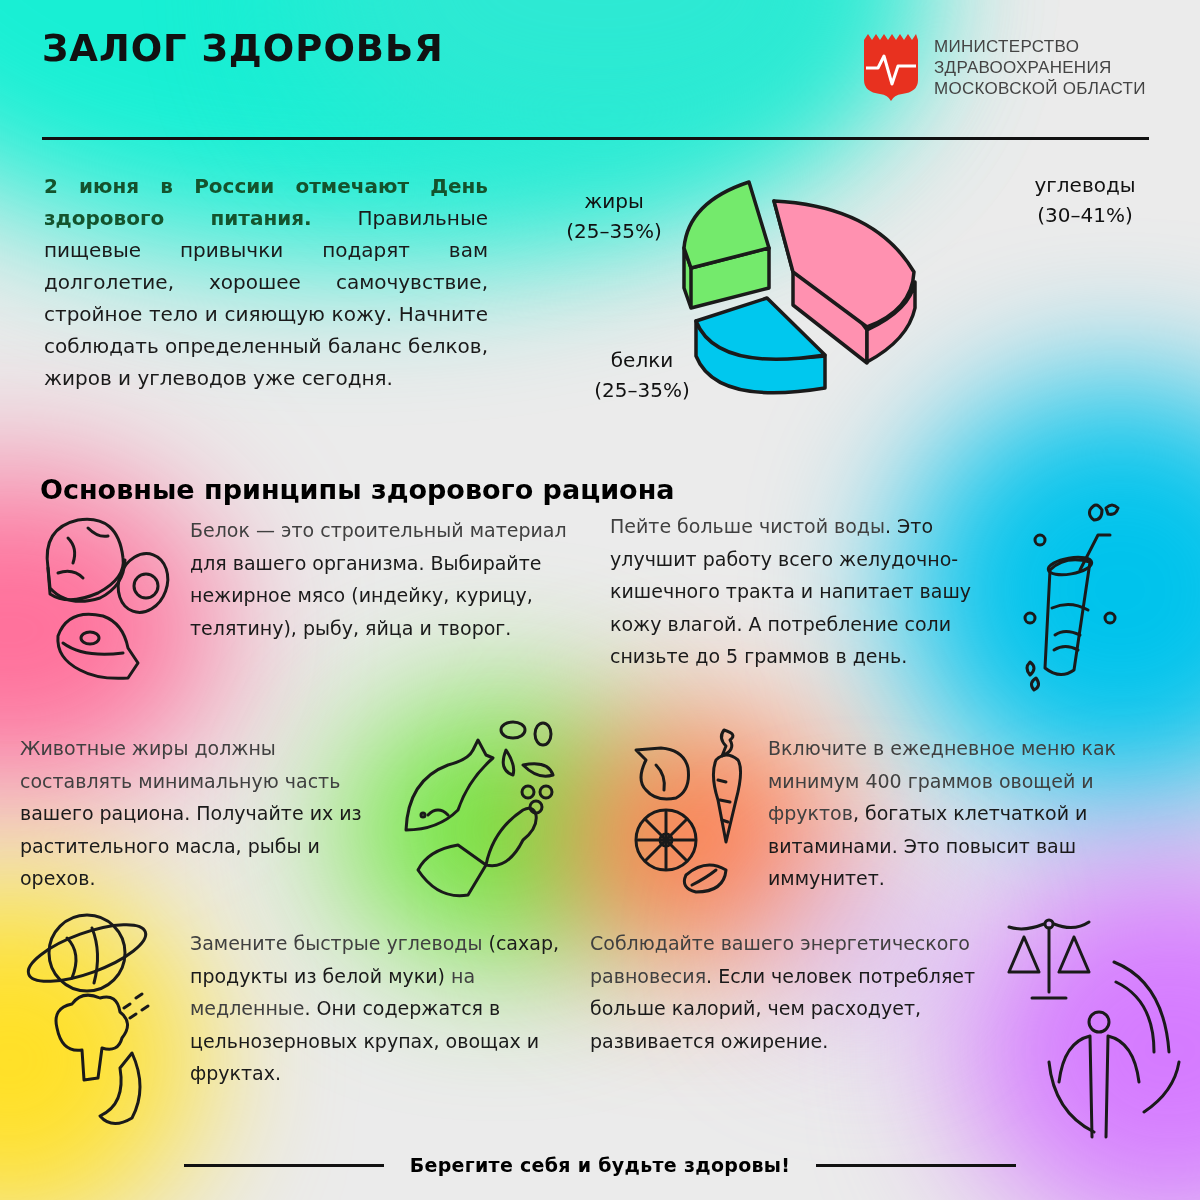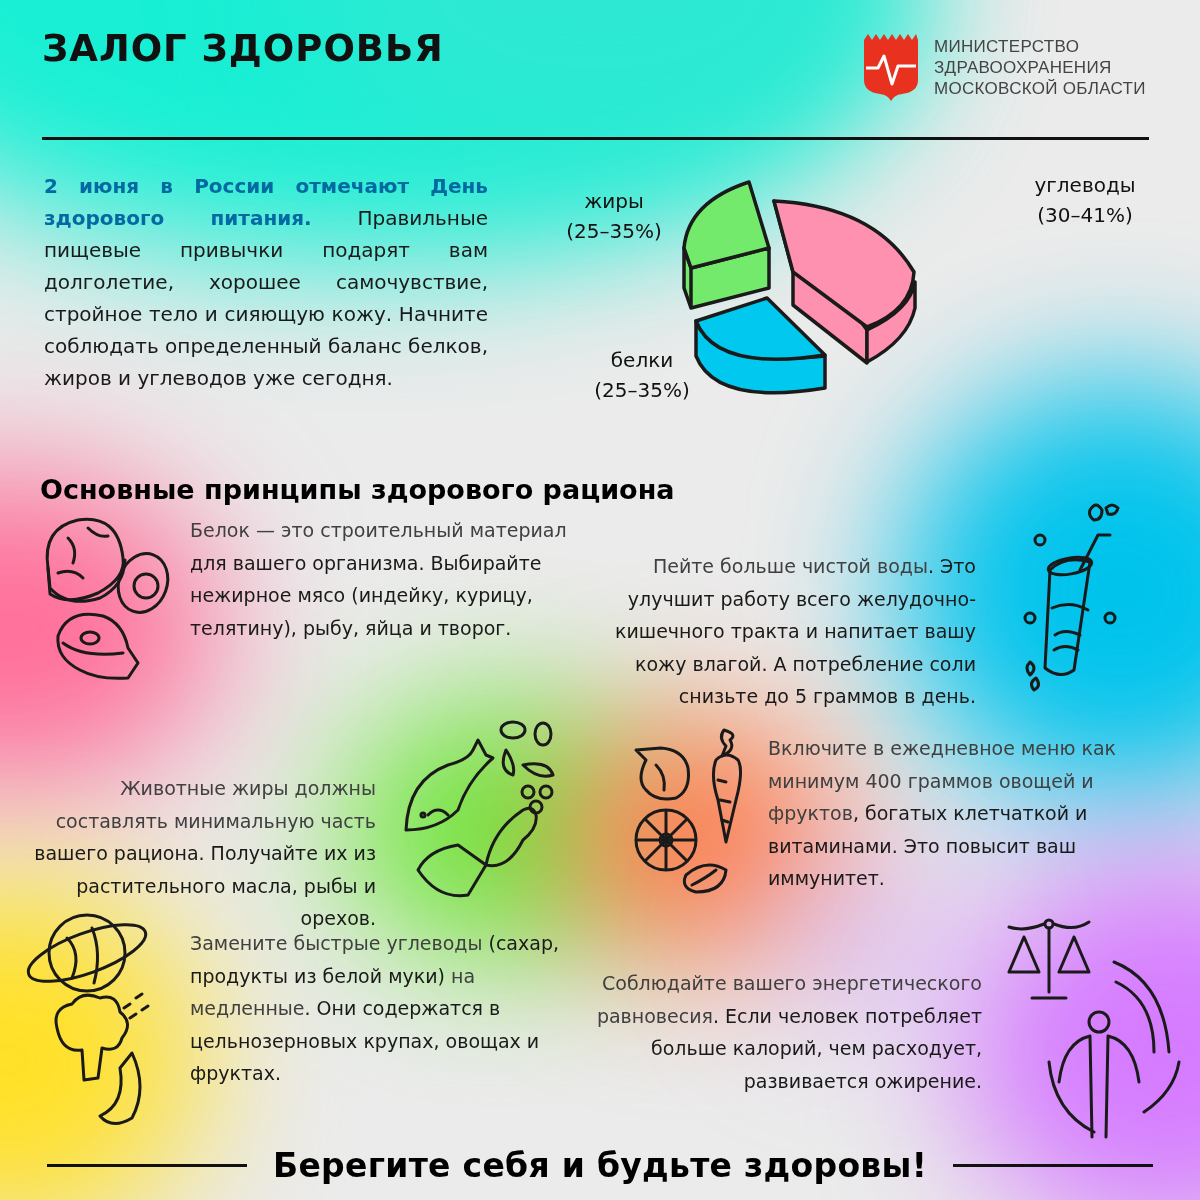--- a/index.html
+++ b/index.html
@@ -36,54 +36,54 @@
       font-size: 17px; line-height: 21px; color: #444; letter-spacing: .3px;
     }
     .rule-top { left: 42px; top: 137px; width: 1107px; height: 3px; background: #111; }
 
     .intro {
       left: 44px; top: 170px; width: 444px;
       font-family: "DejaVu Sans", sans-serif;
       font-size: 20px; line-height: 32px; text-align: justify;
       color: #1a1a1a;
     }
-    .intro b { font-weight: bold; color: #0369a1; }
+    .intro b { font-weight: bold; color: #14532d; }
 
     .pie { left: 520px; top: 160px; width: 680px; height: 270px; }
     .pie-label {
       position: absolute; font-family: "DejaVu Sans", sans-serif;
       font-size: 20px; line-height: 30px; text-align: center; color: #111;
     }
 
     .section-title {
       left: 40px; top: 474px;
       font-family: "DejaVu Sans", sans-serif;
       font-weight: bold; font-size: 27px; color: #000;
     }
 
     .tip {
       position: absolute; z-index: 1;
       font-family: "DejaVu Sans", sans-serif;
       font-size: 19px; line-height: 32.5px; color: #1a1a1a;
     }
     .tip b { font-weight: normal; color: #404040; }
-    .tip.right { text-align: right; margin-top: 40px; }
+    .tip.right { text-align: left; }
 
     .icon { position: absolute; z-index: 1; }
     .icon svg { width: 100%; height: 100%; overflow: visible; }
     .icon svg * { fill: none; stroke: #1a1a1a; stroke-width: 3; stroke-linecap: round; stroke-linejoin: round; }
 
     .footer {
       left: 0; top: 1140px; width: 1200px; height: 50px;
       display: flex; align-items: center; justify-content: center; gap: 26px;
     }
     .footer-line { width: 200px; height: 3px; background: #111; }
     .footer-text {
       font-family: "DejaVu Sans", sans-serif;
-      font-weight: bold; font-size: 33px; color: #000; letter-spacing: .3px;
+      font-weight: bold; font-size: 19px; color: #000; letter-spacing: .3px;
     }
   </style>
 </head>
 <body>
 
 <div class="bg">
   <div class="blob b-teal"></div>
   <div class="blob b-teal2"></div>
   <div class="blob b-pink"></div>
   <div class="blob b-blue"></div>

